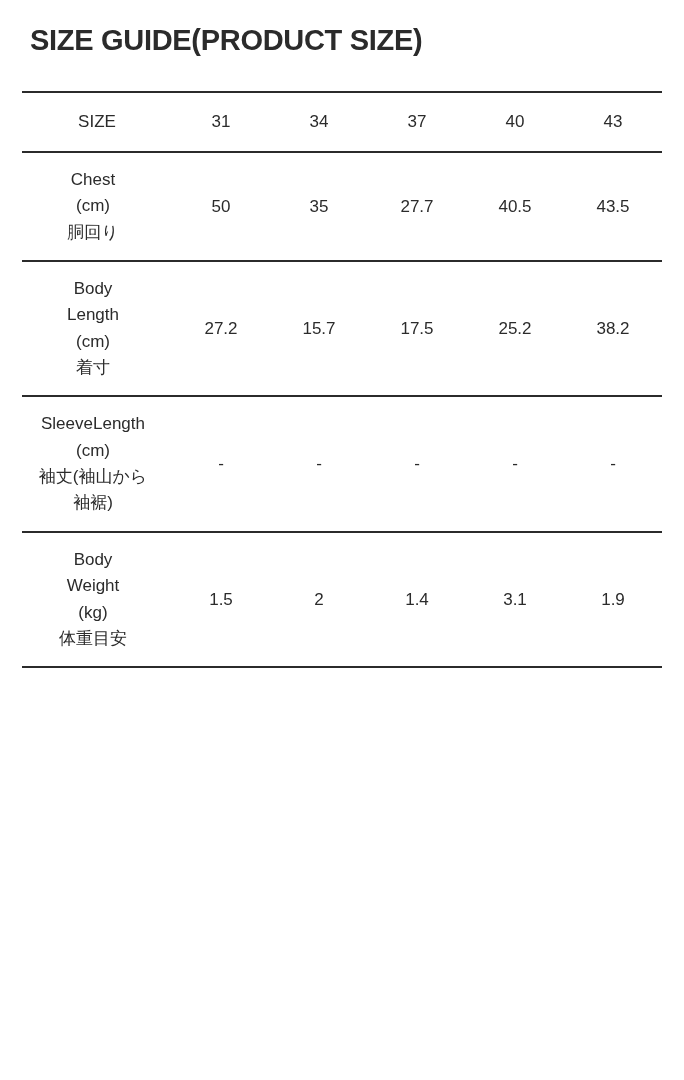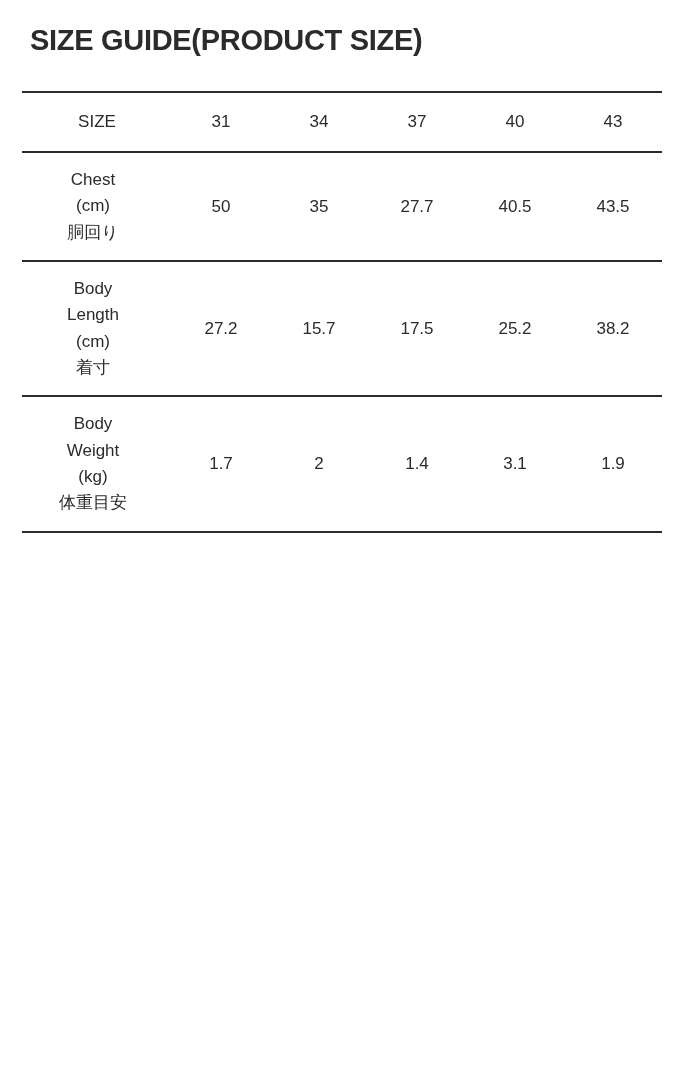--- a/index.html
+++ b/index.html
@@ -101,27 +101,37 @@
 Length
 (cm)
 着寸</td>
         <td class="val-cell">27.2</td>
         <td class="val-cell">15.7</td>
         <td class="val-cell">17.5</td>
         <td class="val-cell">25.2</td>
         <td class="val-cell">38.2</td>
       </tr>
 
+      <tr>
+        <td class="label-cell" style="white-space: pre-line;">SleeveLength
+(cm)
+袖丈(袖山から袖裾)</td>
+        <td class="val-cell">-</td>
+        <td class="val-cell">-</td>
+        <td class="val-cell">-</td>
+        <td class="val-cell">-</td>
+        <td class="val-cell">-</td>
+      </tr>
 
       <tr>
         <td class="label-cell" style="white-space: pre-line;">Body
 Weight
 (kg)
 体重目安</td>
-        <td class="val-cell">1.7</td>
+        <td class="val-cell">1.5</td>
         <td class="val-cell">2</td>
         <td class="val-cell">1.4</td>
         <td class="val-cell">3.1</td>
         <td class="val-cell">1.9</td>
       </tr>
     </tbody>
   </table>
 
 </div>
 

